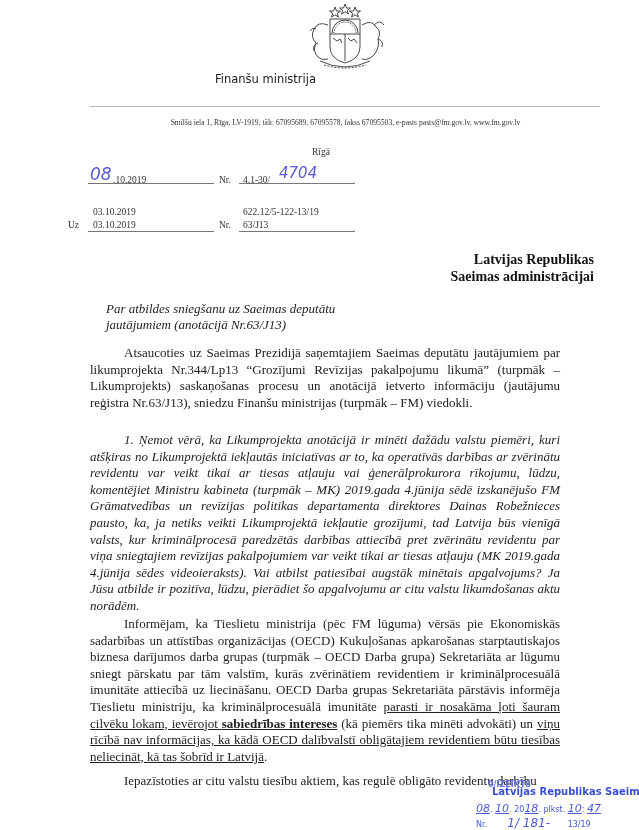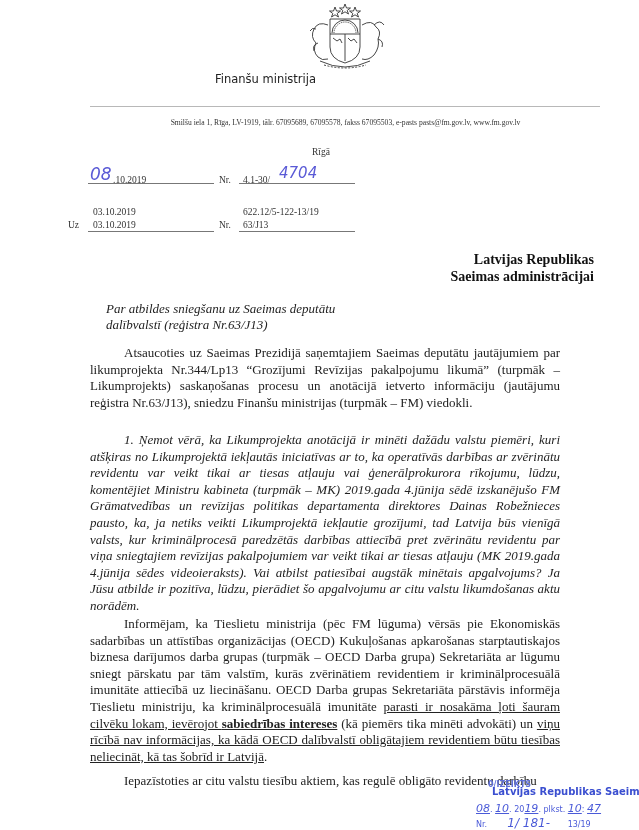--- a/index.html
+++ b/index.html
@@ -96,38 +96,38 @@
 <span class="field" style="left:243px; top:220px;">63/J13</span>
 <div class="uline" style="left:239px; top:231px; width:116px;"></div>
 
 <div class="recipient">
   <div>Latvijas Republikas</div>
   <div>Saeimas administrācijai</div>
 </div>
 
 <div class="subject">
   <div>Par atbildes sniegšanu uz Saeimas deputātu</div>
-  <div>dalībvalstī (reģistra Nr.63/J13)</div>
+  <div>jautājumiem (anotācijā Nr.63/J13)</div>
 </div>
 
 <div class="para p1"><span class="indent"></span><span>Atsaucoties uz Saeimas Prezidijā saņemtajiem Saeimas deputātu jautājumiem par likumprojekta Nr.344/Lp13 “Grozījumi Revīzijas pakalpojumu likumā” (turpmāk – Likumprojekts) saskaņošanas procesu un anotācijā ietverto informāciju (jautājumu reģistra Nr.63/J13), sniedzu Finanšu ministrijas (turpmāk – FM) viedokli.</span></div>
 
 <div class="para p2 italic"><span class="indent"></span><span>1. Ņemot vērā, ka Likumprojekta anotācijā ir minēti dažādu valstu piemēri, kuri atšķiras no Likumprojektā iekļautās iniciatīvas ar to, ka operatīvās darbības ar zvērinātu revidentu var veikt tikai ar tiesas atļauju vai ģenerālprokurora rīkojumu, lūdzu, komentējiet Ministru kabineta (turpmāk – MK) 2019.gada 4.jūnija sēdē izskanējušo FM Grāmatvedības un revīzijas politikas departamenta direktores Dainas Robežnieces pausto, ka, ja netiks veikti Likumprojektā iekļautie grozījumi, tad Latvija būs vienīgā valsts, kur kriminālprocesā paredzētās darbības attiecībā pret zvērinātu revidentu par viņa sniegtajiem revīzijas pakalpojumiem var veikt tikai ar tiesas atļauju (MK 2019.gada 4.jūnija sēdes videoieraksts). Vai atbilst patiesībai augstāk minētais apgalvojums? Ja Jūsu atbilde ir pozitīva, lūdzu, pierādiet šo apgalvojumu ar citu valstu likumdošanas aktu norādēm.</span></div>
 
 <div class="para p3"><span class="indent"></span><span>Informējam, ka Tieslietu ministrija (pēc FM lūguma) vērsās pie Ekonomiskās sadarbības un attīstības organizācijas (OECD) Kukuļošanas apkarošanas starptautiskajos biznesa darījumos darba grupas (turpmāk – OECD Darba grupa) Sekretariāta ar lūgumu sniegt pārskatu par tām valstīm, kurās zvērinātiem revidentiem ir kriminālprocesuālā imunitāte attiecībā uz liecināšanu. OECD Darba grupas Sekretariāta pārstāvis informēja Tieslietu ministriju, ka kriminālprocesuālā imunitāte </span><span class="u"><span>parasti ir nosakāma ļoti šauram cilvēku lokam, ievērojot </span><span class="b">sabiedrības intereses</span></span><span> (kā piemērs tika minēti advokāti) un </span><span class="u">viņu rīcībā nav informācijas, ka kādā OECD dalībvalstī obligātajiem revidentiem būtu tiesības neliecināt, kā tas šobrīd ir Latvijā</span><span>.</span></div>
 
 <div class="para p4" style="white-space:nowrap;"><span class="indent"></span><span>Iepazīstoties ar citu valstu tiesību aktiem, kas regulē obligāto revidentu darbību</span></div>
 
 <div class="stamp">
   <div class="stamp-top">0/IZEIKTS</div>
   <div class="stamp-title">Latvijas Republikas Saeimā</div>
   <div class="stamp-row">
     <span class="hw">08</span>.
     <span class="hw">10</span>.
-    <span>20</span><span class="hw">19</span>.
+    <span>20</span><span class="hw">18</span>.
     <span>plkst.</span>
     <span class="hw">10</span>:
     <span class="hw">47</span>
   </div>
   <div class="stamp-nr">
     <span>Nr.</span>
     <span class="hw">1/ 181-</span><span>13/19</span>
   </div>
 </div>
 

